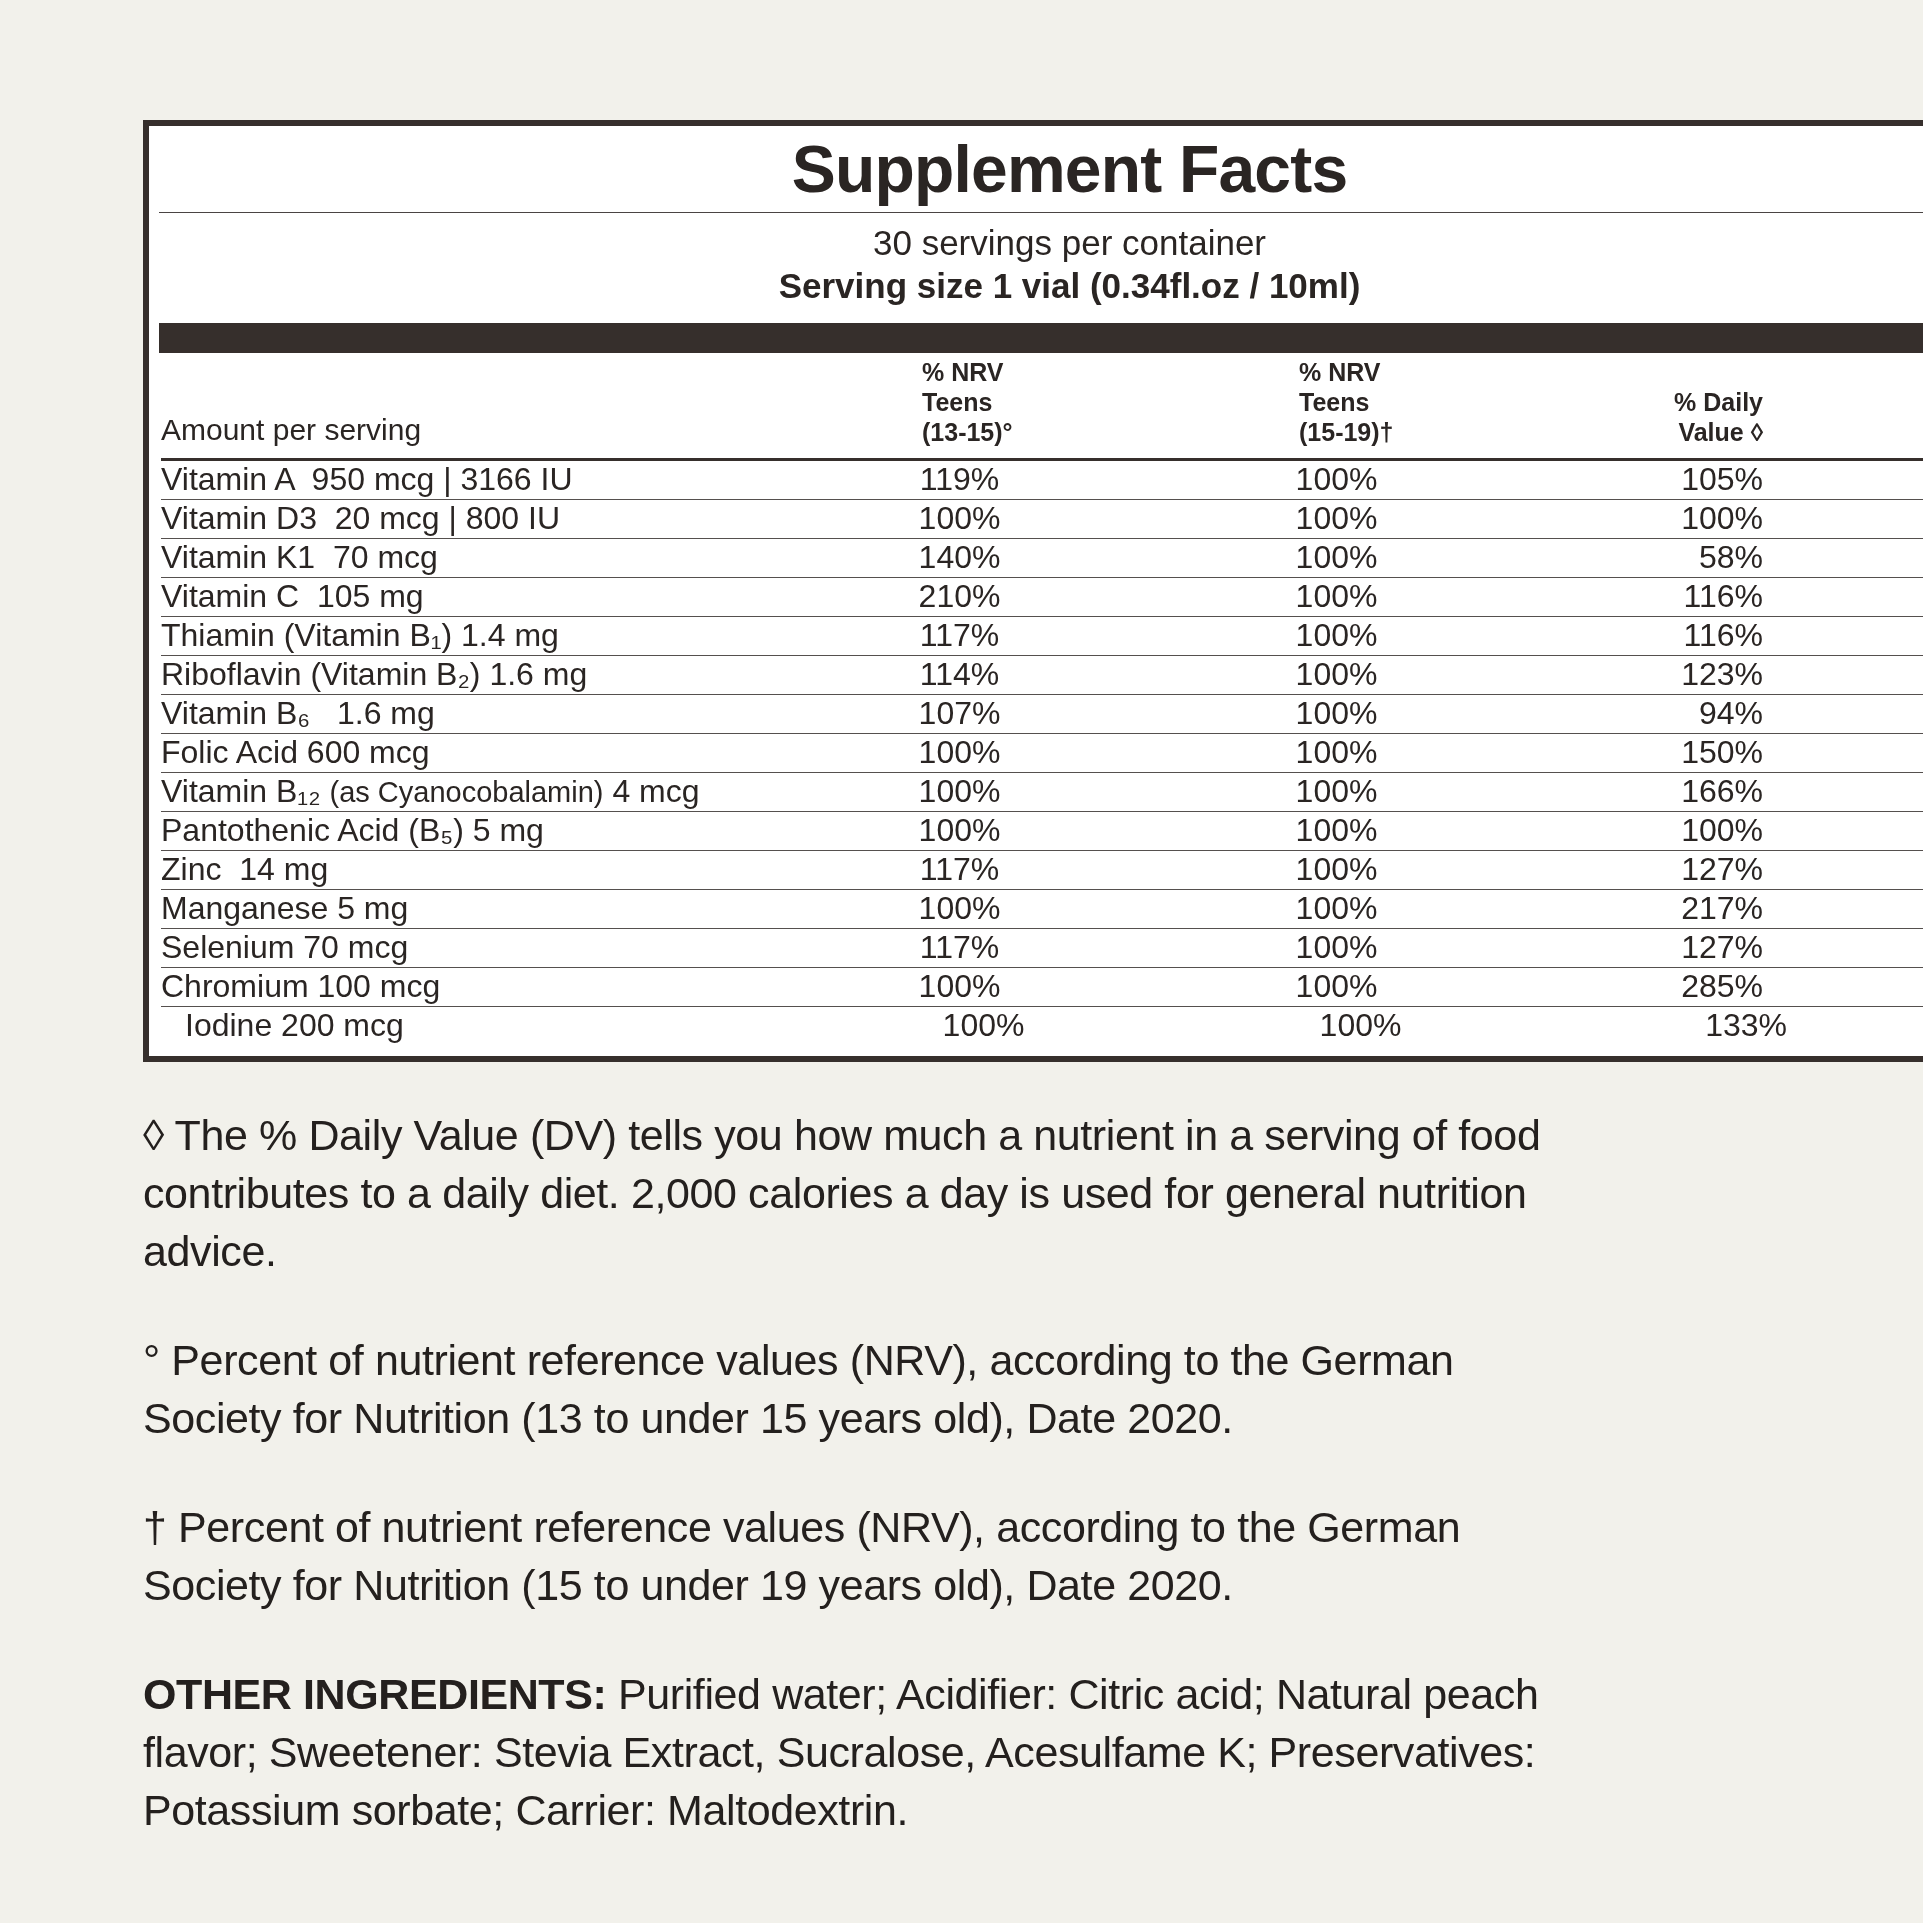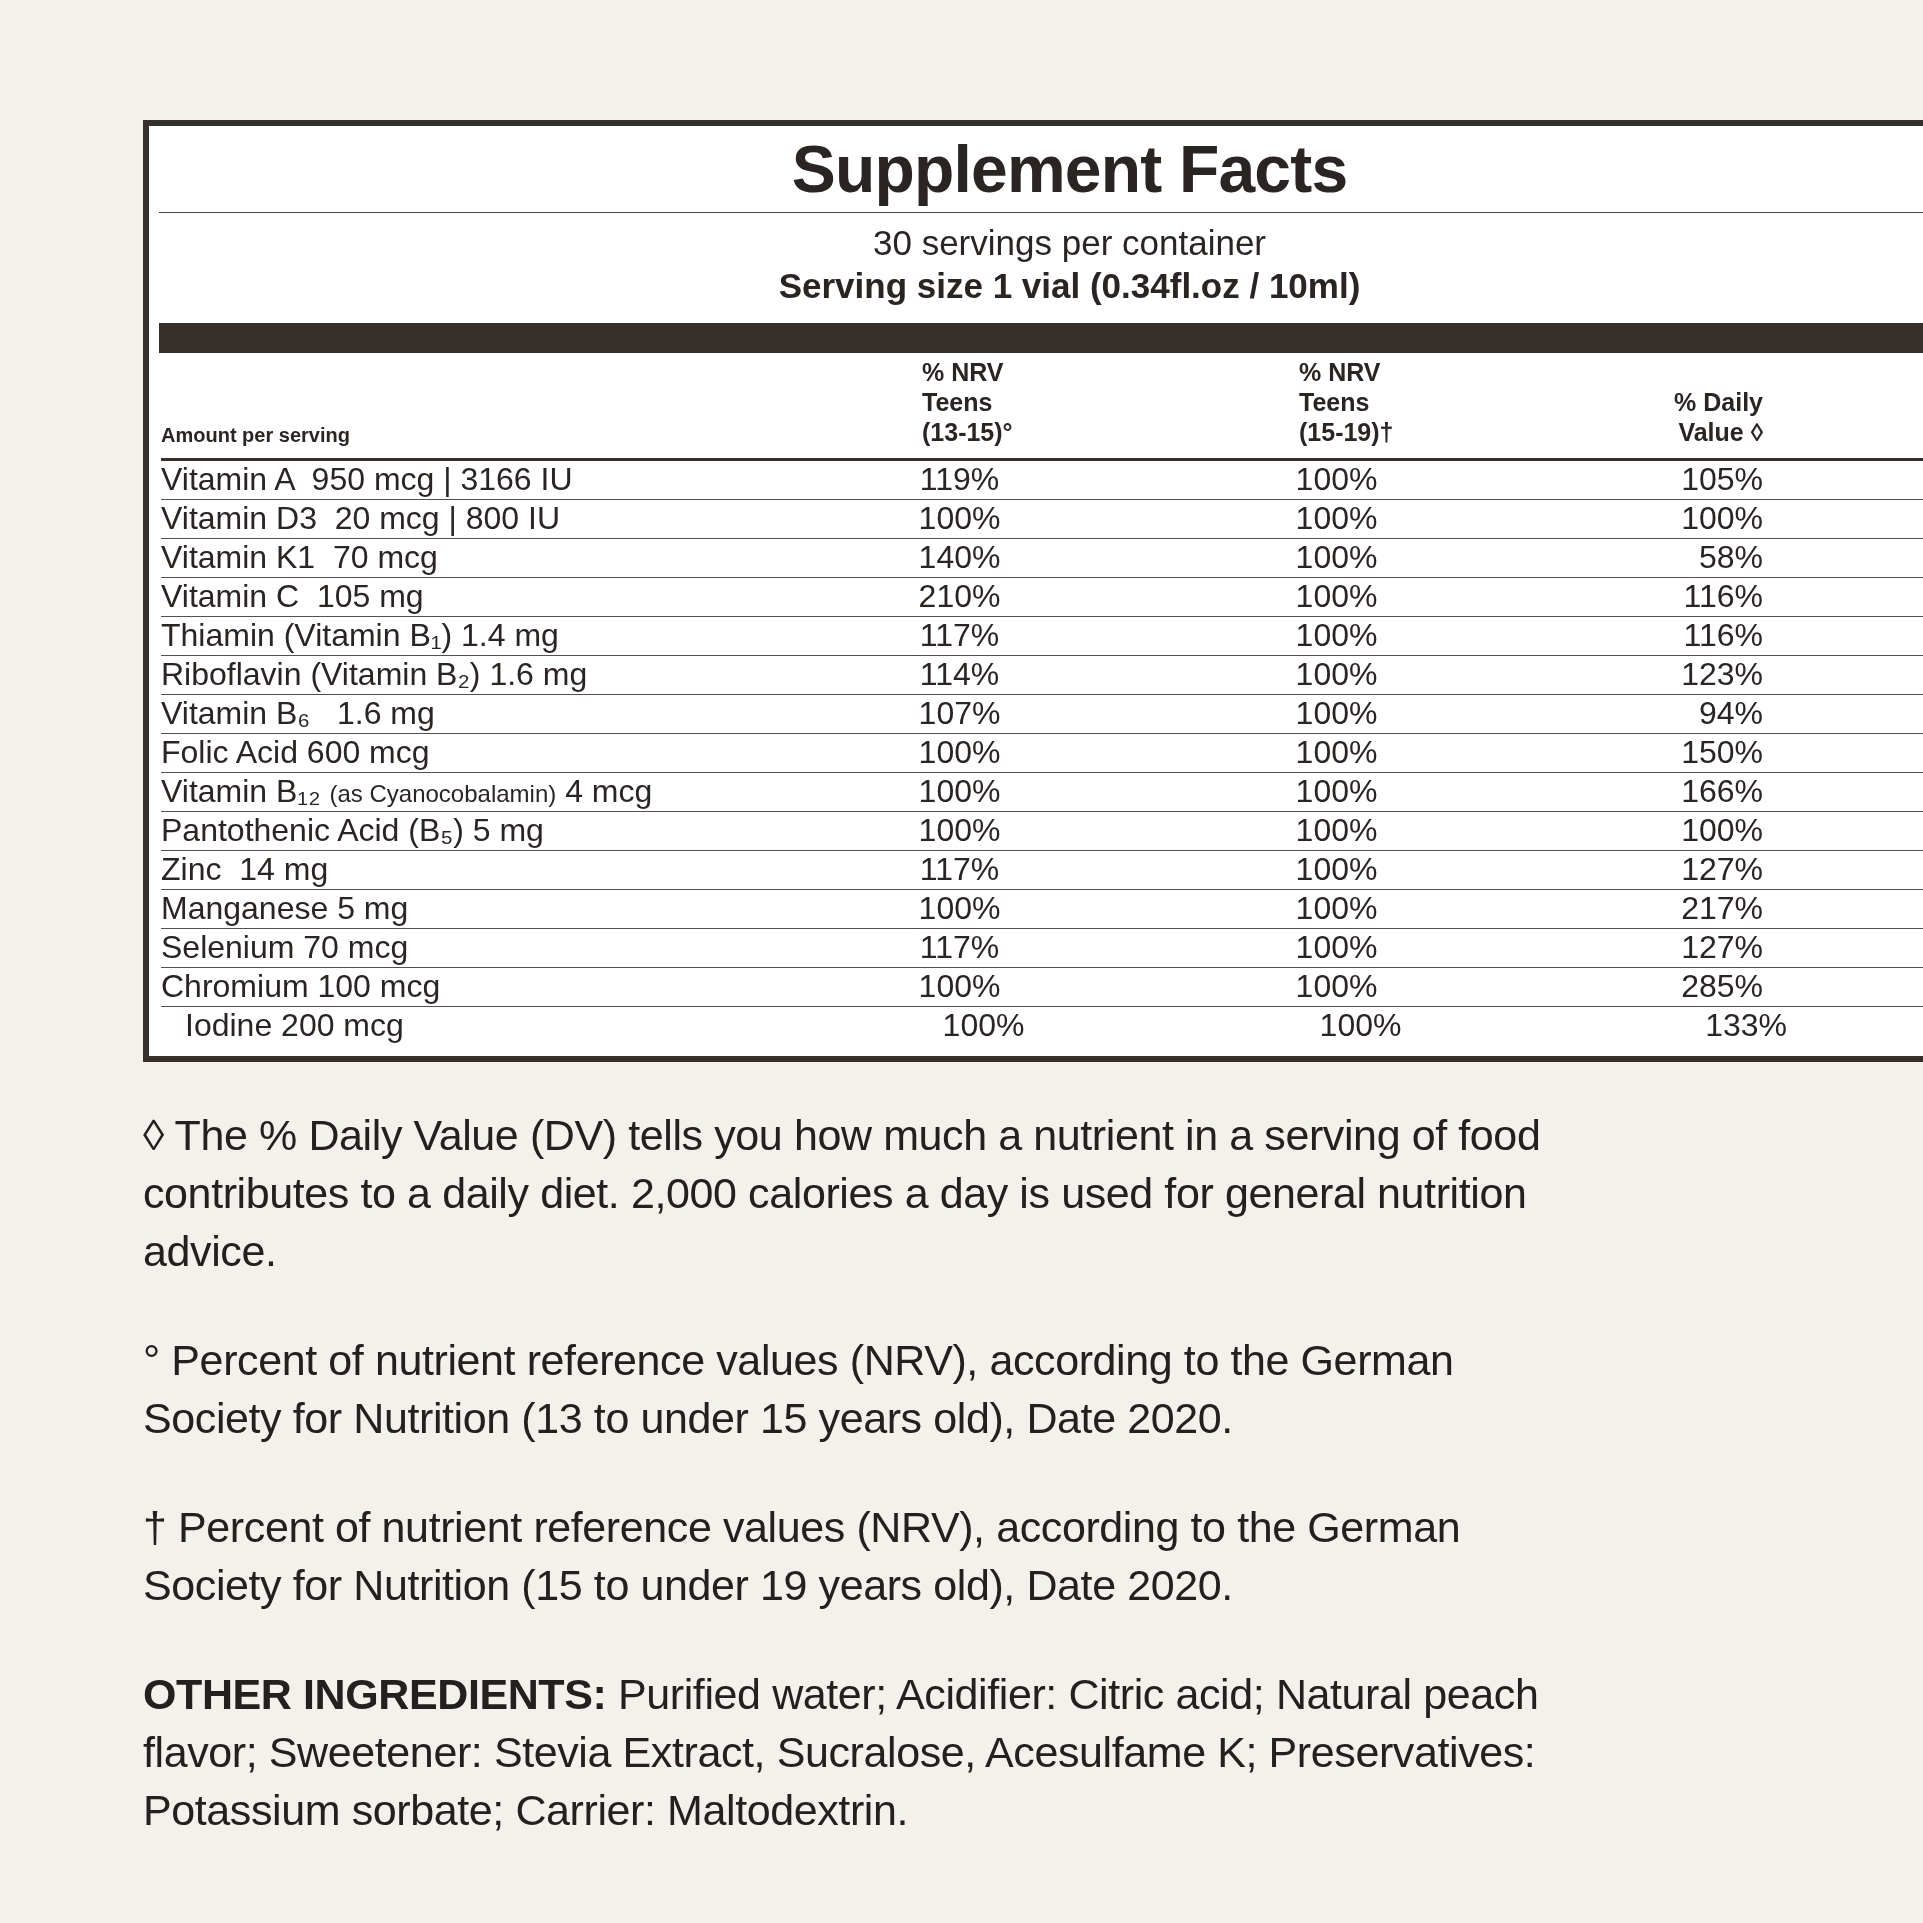--- a/index.html
+++ b/index.html
@@ -37,38 +37,38 @@
   .grid-cols {
     display:grid;
     grid-template-columns:686px 225px 529px 162px;
     margin:0 29px 0 12px;
   }
   .lb-head {
     align-items:end;
     padding:4.5px 0 10.5px;
     border-bottom:3.8px solid #362F2C;
   }
-  .col-amount { font-size:20px; font-weight:bold; }
+  .col-amount { font-size:30px; font-weight:normal; }
   .col-nrv {
     font-size:25px; font-weight:bold; line-height:30px;
     white-space:pre-line;
   }
   .col-nrv.b { padding-left:75px; }
   .col-nrv.c { padding-left:227px; }
   .col-dv { text-align:right; font-size:25px; font-weight:bold; line-height:30px; white-space:pre-line; }
 
   .row {
     height:38px;
     align-items:center;
     border-bottom:1.5px solid #55504E;
     font-size:32px;
   }
   .row:last-child { border-bottom:none;margin-left:36px; }
   .c-name { white-space:pre; }
-  .c-small { font-size:24px; }
+  .c-small { font-size:29px; }
   .c-mid { text-align:center; }
   .c-right { text-align:right; }
 
   
   .footnotes {
     position:absolute; left:143px; top:1106px; width:1668px;
   }
   .footnote {
     font-size:43px; line-height:58px; letter-spacing:-0.4px;
     white-space:pre-line;

